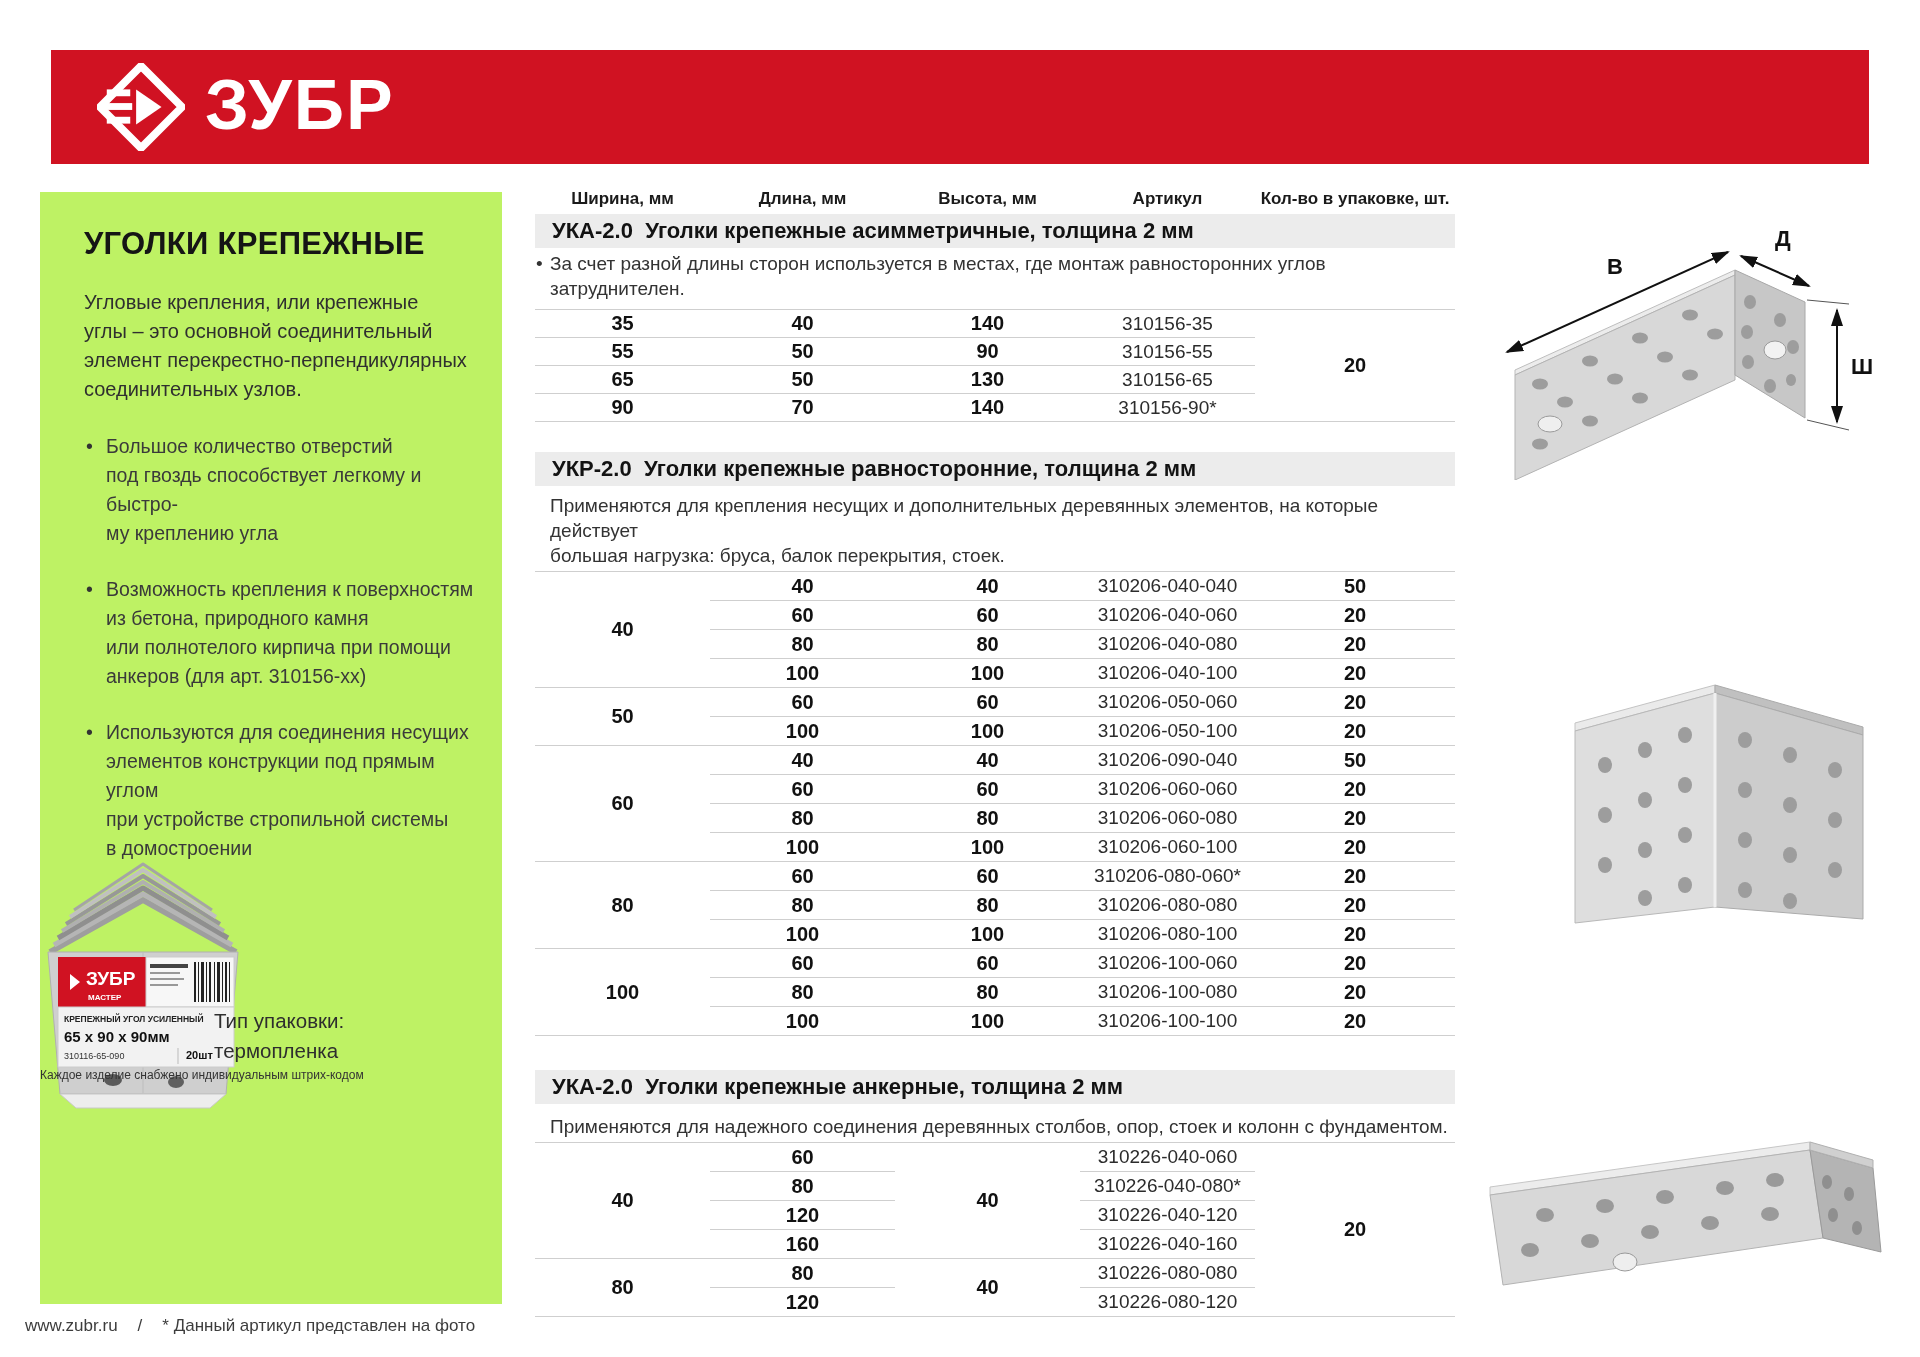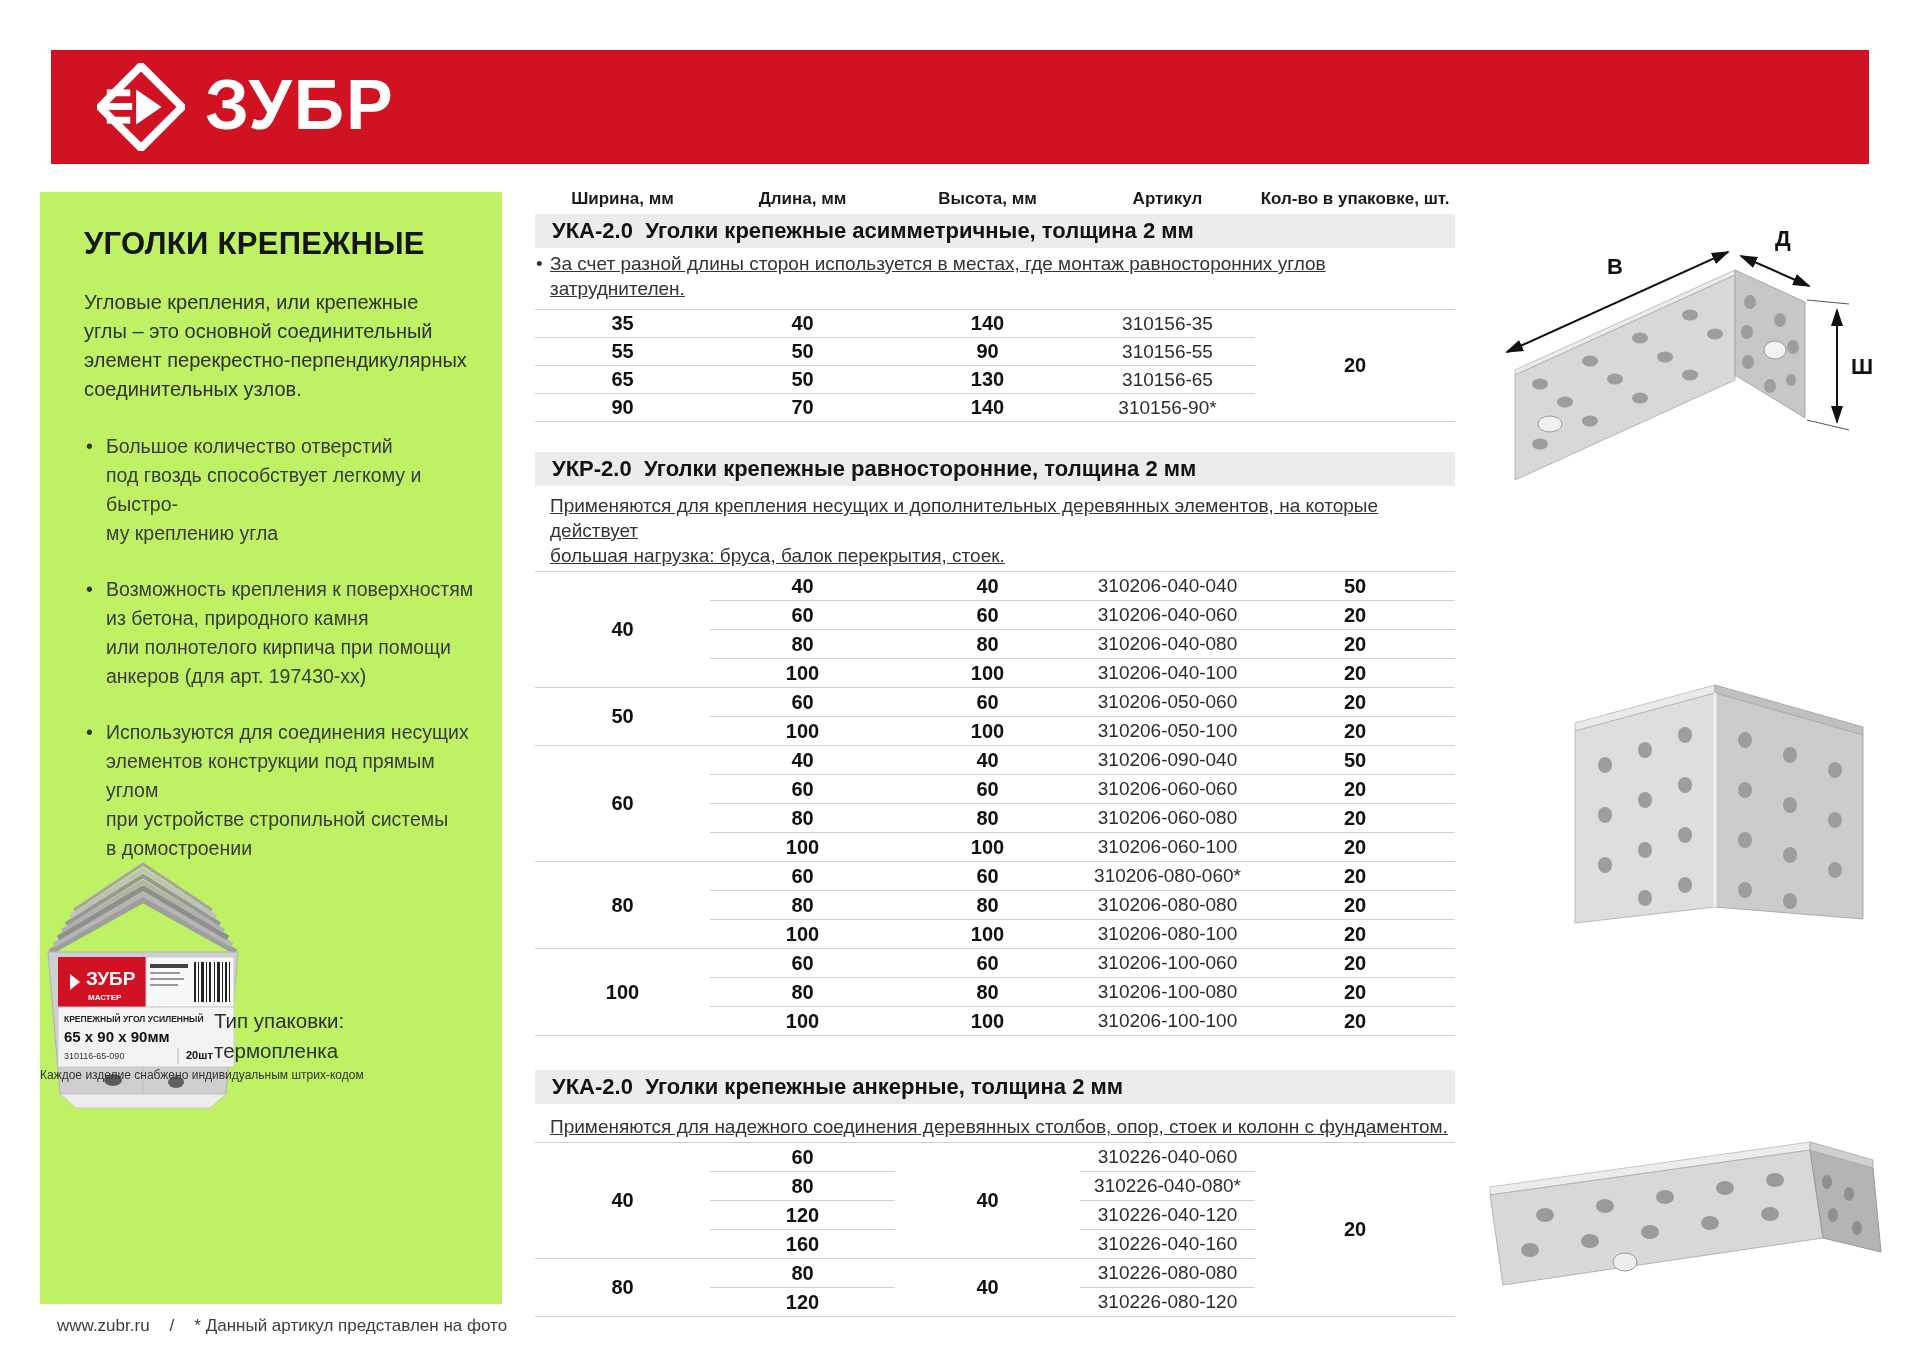--- a/index.html
+++ b/index.html
@@ -26,37 +26,37 @@
 
   
   .main{position:absolute;left:535px;top:160px;width:920px;}
   .colheads{display:grid;grid-template-columns:175px 185px 185px 175px 200px;margin-top:29px;
             font-size:17px;font-weight:700;color:#1a1a1a;text-align:center;}
   .colheads span{white-space:nowrap;}
   .band{margin-top:5px;height:34px;line-height:34px;background:#ececec;font-size:22px;font-weight:700;
         color:#131313;padding-left:17px;white-space:pre-wrap;}
   .band.b2{margin-top:30px;}
   .band.b3{margin-top:34px;}
-  .sec-par{margin:0;padding-left:15px;font-size:19px;line-height:25px;color:#333;white-space:pre-line;text-decoration:underline;}
+  .sec-par{margin:0;padding-left:15px;font-size:19px;line-height:25px;color:#333;white-space:pre-line;}
   .sec-bullet{position:relative;margin-top:3px;}
   .sec-bullet::before{content:"\2022";position:absolute;left:1px;top:0;color:#333;}
   .d1{margin-top:10px;} .d2{margin-top:7px;} .d3{margin-top:10px;}
   .spec-table{border-collapse:collapse;table-layout:fixed;width:920px;
               border-top:1px solid #cfcfcf;border-bottom:1px solid #cfcfcf;}
   .spec-table td{border-bottom:1px solid #cfcfcf;height:27px;text-align:center;vertical-align:middle;padding:0;}
   #table1{margin-top:8px;} #table2{margin-top:3px;} #table3{margin-top:3px;}
   #table2 td,#table3 td{height:28px;}
   .num{font-weight:700;font-size:20px;color:#111;}
   .art{font-weight:400;font-size:19px;color:#2c2c2c;}
 
   
   .img-abs{position:absolute;}
 
   
-  .footer{position:absolute;left:57px;top:1316px;display:flex;gap:20px;align-items:baseline;
+  .footer{position:absolute;left:25px;top:1316px;display:flex;gap:20px;align-items:baseline;
           font-size:17px;color:#3d3d3d;}
 </style>
 </head>
 <body>
 
 <div id="page">
 
   <div class="redbar">
     <div class="logo">
       <svg width="88" height="88" viewBox="0 0 90 90">
@@ -76,21 +76,21 @@
 углы – это основной соединительный
 элемент перекрестно-перпендикулярных
 соединительных узлов.</div>
     <ul class="sb-bullets">
       <li>Большое количество отверстий
 под гвоздь способствует легкому и быстро-
 му креплению угла</li>
       <li>Возможность крепления к поверхностям
 из бетона, природного камня
 или полнотелого кирпича при помощи
-анкеров (для арт. 197430-хх)</li>
+анкеров (для арт. 310156-хх)</li>
       <li>Используются для соединения несущих
 элементов конструкции под прямым углом
 при устройстве стропильной системы
 в домостроении</li>
     </ul>
   </div>
 
   <div class="photo-wrap">
     <svg width="230" height="260" viewBox="0 0 230 260">
 

